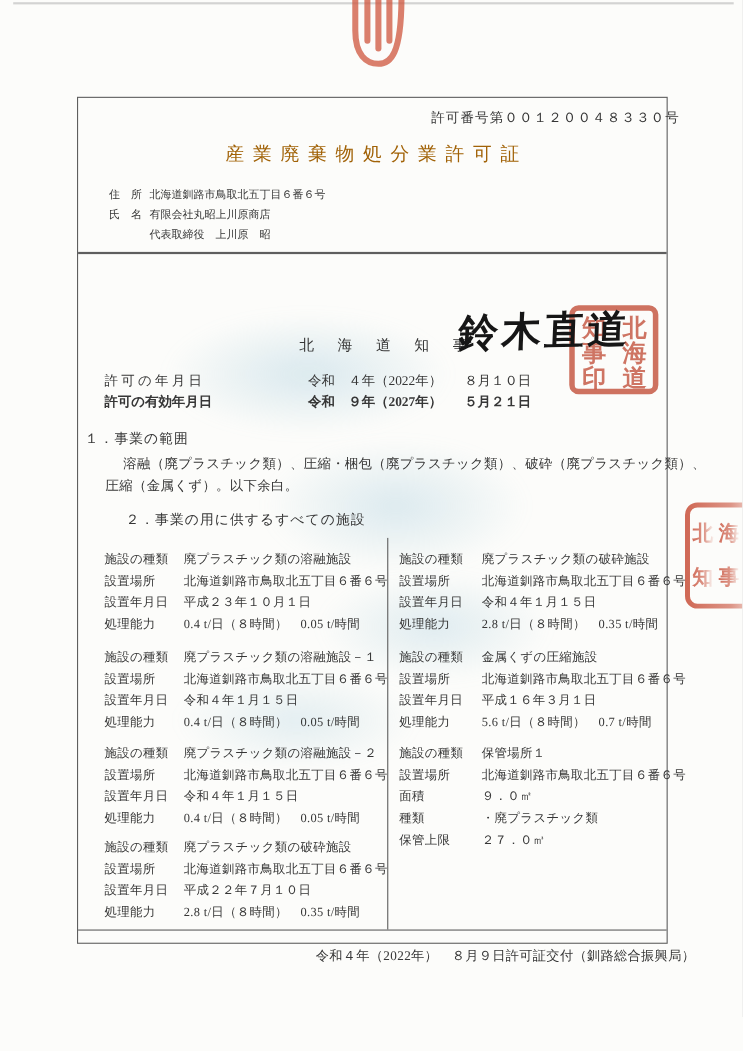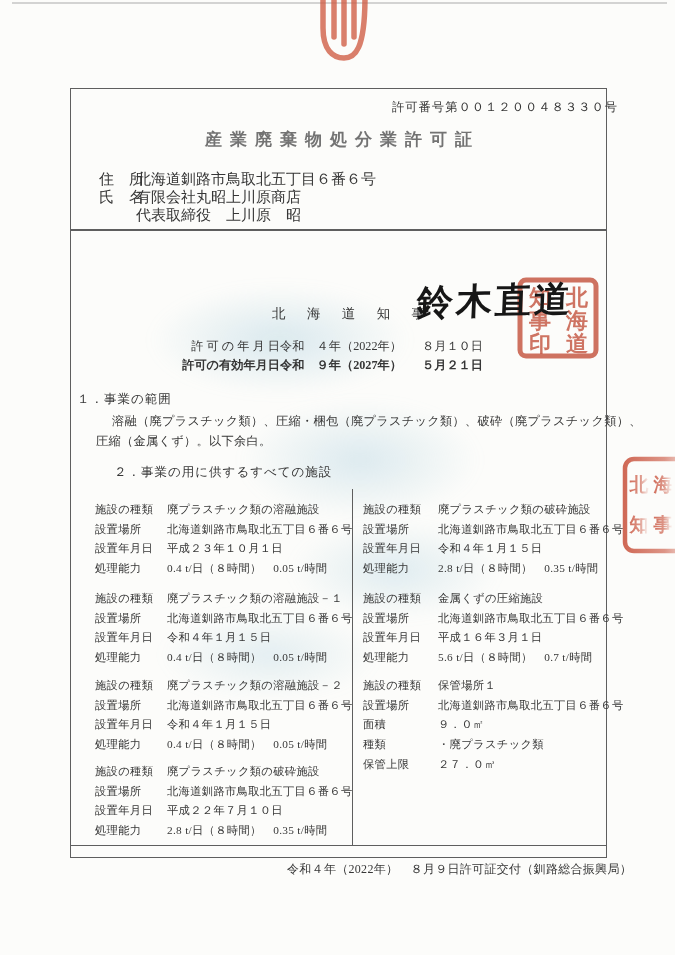--- a/index.html
+++ b/index.html
@@ -11,32 +11,32 @@
     font-family:"Liberation Serif","DejaVu Serif",serif;
     color:#363636;
   }
   .abs{position:absolute;}
   
   .scan-top{left:12px;top:2px;width:655px;height:2px;background:#bdbdbd;opacity:.65;}
   .wm{border-radius:50%;filter:blur(7px);pointer-events:none;}
   
   .doc-box{left:70px;top:88px;width:537px;height:770px;border:1.5px solid #5e5e5e;box-sizing:border-box;}
   .permit-number{left:88px;top:99px;width:530px;text-align:right;font-size:12.3px;letter-spacing:1px;}
-  .doc-title{left:70px;top:128px;width:537px;text-align:center;font-size:17px;letter-spacing:8px;text-indent:8px;color:#737373;font-weight:700;}
-  .holder-row{white-space:nowrap;font-size:15px;}
+  .doc-title{left:70px;top:128px;width:537px;text-align:center;font-size:17px;letter-spacing:8px;text-indent:8px;color:#a16207;font-weight:400;}
+  .holder-row{white-space:nowrap;font-size:10px;}
   .divider-h{background:#5e5e5e;height:1.5px;}
   .statement{left:83px;top:250px;font-size:12.2px;letter-spacing:.2px;white-space:nowrap;}
   .issuer-title{left:272px;top:305px;font-size:13.5px;letter-spacing:9px;white-space:nowrap;}
   .signature{
     left:417px;top:277px;font-size:36px;font-weight:700;color:#161616;
     letter-spacing:3px;white-space:nowrap;transform:skewX(-4deg) rotate(-1.5deg);
     z-index:5;font-family:"DejaVu Serif","Liberation Serif",serif;
   }
   .date-row{left:95px;white-space:nowrap;font-size:12.2px;}
-  .d-label{display:inline-block;width:185px;text-align:right;}
+  .d-label{display:inline-block;width:185px;}
   .d-era{display:inline-block;width:142px;}
   .sec-head{font-size:12.5px;letter-spacing:1px;white-space:nowrap;}
   .sec-line{font-size:12.2px;letter-spacing:.3px;white-space:nowrap;}
   .vline{background:#5e5e5e;width:1px;}
   .hline{background:#5e5e5e;height:1px;}
   .fcol{position:absolute;top:500px;width:260px;}
   .fblock{position:absolute;left:0;}
   .frow{height:19.7px;line-height:19.7px;white-space:nowrap;font-size:11.3px;letter-spacing:.3px;}
   .flab{display:inline-block;width:72px;}
   .fcol.right .flab{width:75px;}

